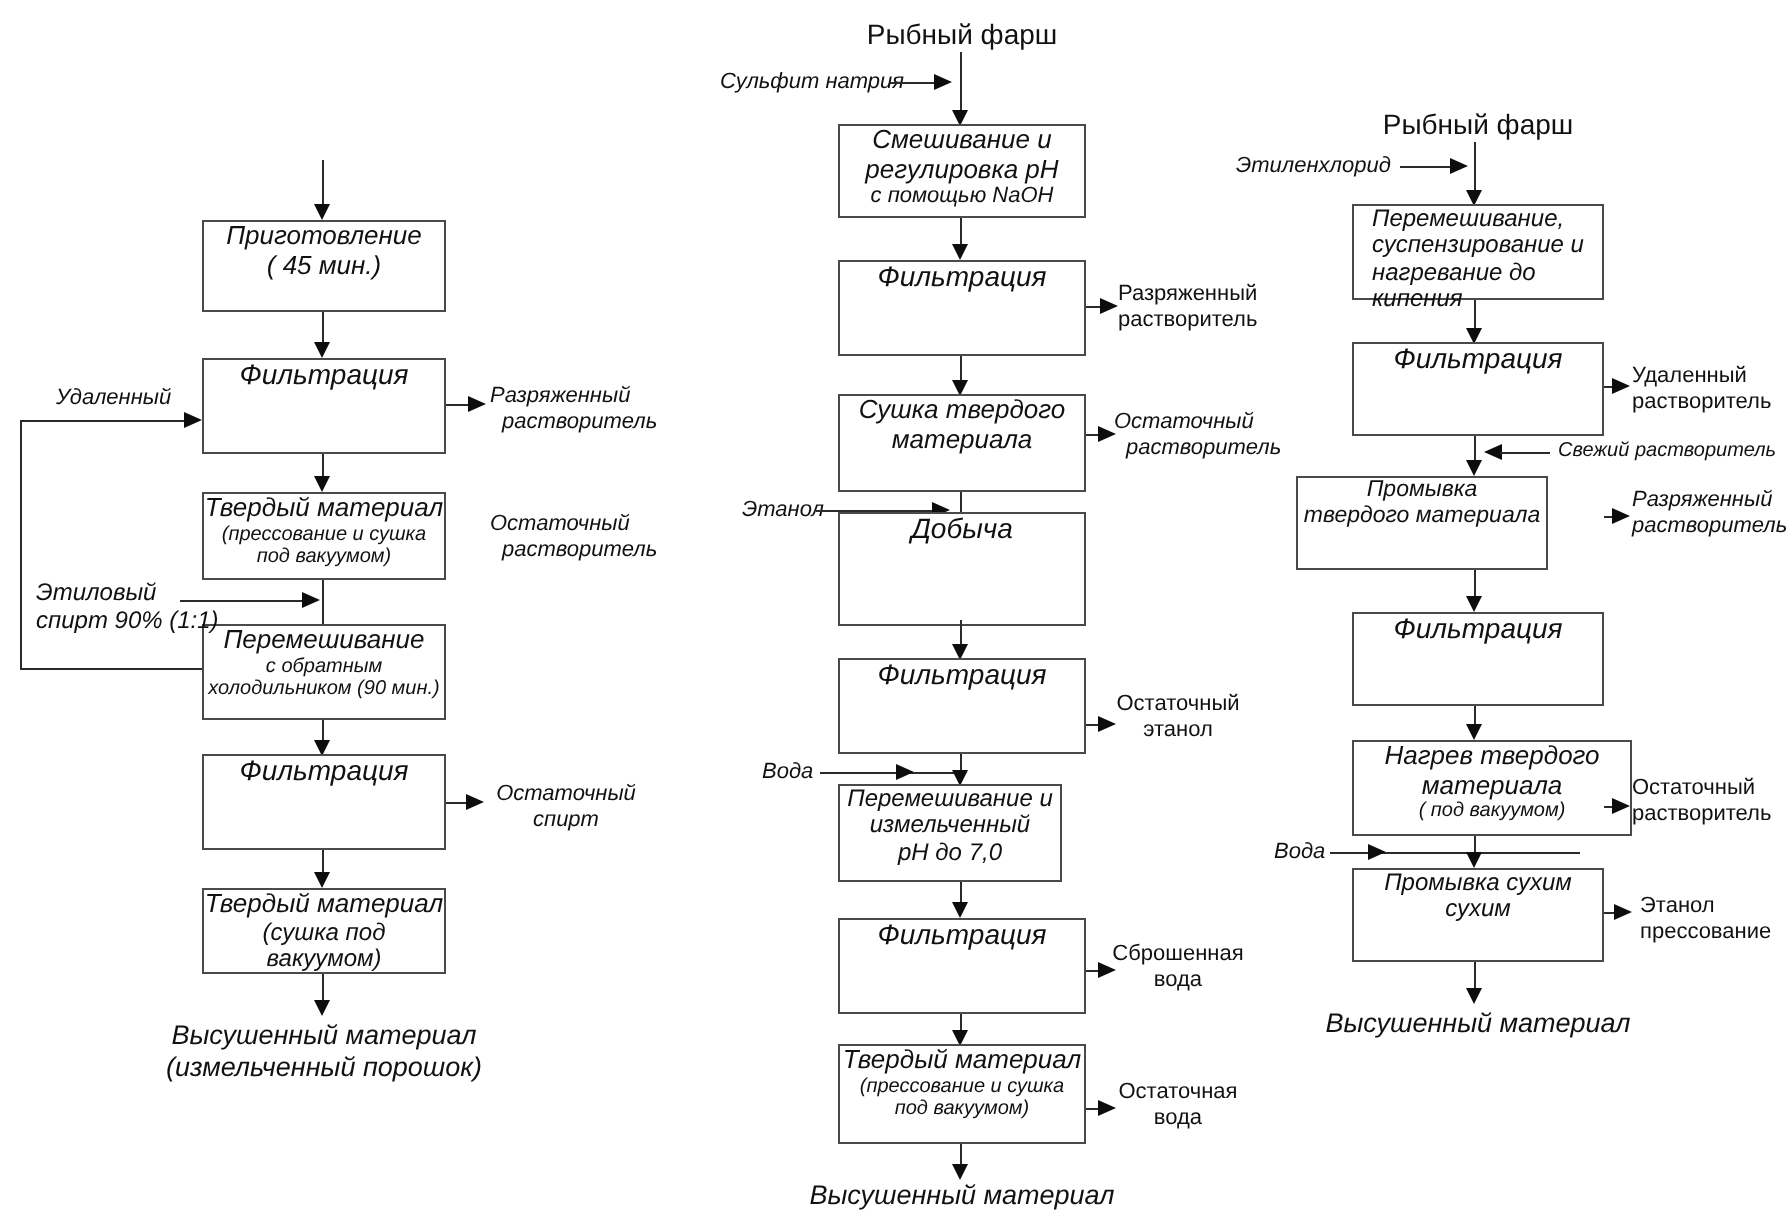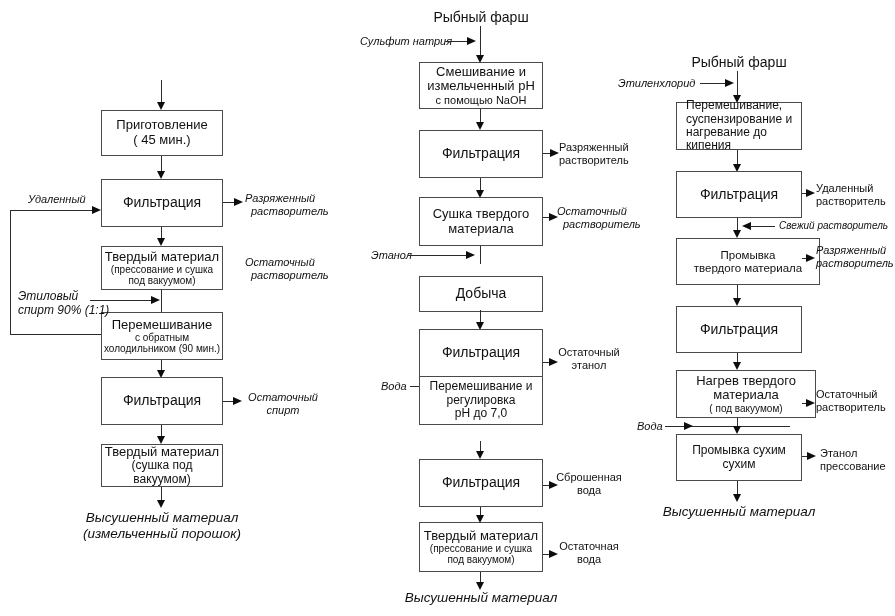--- a/index.html
+++ b/index.html
@@ -1,20 +1,20 @@
 <!DOCTYPE html>
 <html><head>
 <meta charset="utf-8">
 <style>
   html,body{margin:0;padding:0;background:#ffffff;}
   .wrap{position:relative;width:895px;height:616px;background:#ffffff;overflow:hidden;
         font-family:"Liberation Sans",sans-serif;color:#111111;}
   .box{position:absolute;background:#ffffff;border:1.4px solid #4a4a4a;box-sizing:border-box;
-       display:flex;flex-direction:column;justify-content:center;align-items:center;
-       text-align:center;line-height:1.12;}
+       display:flex;flex-direction:column;justify-content:flex-start;align-items:center;
+       text-align:center;font-style:italic;line-height:1.12;}
   .box.la{align-items:flex-start;text-align:left;padding-left:9px;}
   .bl{display:block;}
   .vline{position:absolute;width:1.4px;background:#2b2b2b;}
   .hline{position:absolute;height:1.4px;background:#2b2b2b;}
   .arr-d{position:absolute;width:0;height:0;border-left:4.5px solid transparent;
          border-right:4.5px solid transparent;border-top:8px solid #0d0d0d;}
   .arr-r{position:absolute;width:0;height:0;border-top:4.5px solid transparent;
          border-bottom:4.5px solid transparent;border-left:9px solid #0d0d0d;}
   .arr-l{position:absolute;width:0;height:0;border-top:4.5px solid transparent;
          border-bottom:4.5px solid transparent;border-right:9px solid #0d0d0d;}
@@ -112,21 +112,21 @@
 
   <div class="src" style="left:408px;top:9px;width:146px">Рыбный фарш</div>
   <div class="vline" style="left:480px;top:26px;height:29px"></div>
   <div class="arr-d" style="left:476px;top:55px"></div>
   <div class="lbl it" style="left:360px;top:35px">Сульфит натрия</div>
   <div class="hline" style="left:445px;top:41px;width:23px"></div>
   <div class="arr-r" style="left:467px;top:37px"></div>
 
   <div class="box" style="left:419px;top:62px;width:124px;height:47px">
     <span class="bl t13">Смешивание и</span>
-    <span class="bl t13">измельченный pH</span>
+    <span class="bl t13">регулировка pH</span>
     <span class="bl t11">с помощью NaOH</span>
   </div>
   <div class="vline" style="left:480px;top:109px;height:13px"></div>
   <div class="arr-d" style="left:476px;top:122px"></div>
 
   <div class="box" style="left:419px;top:130px;width:124px;height:48px">
     <span class="bl t14">Фильтрация</span>
   </div>
   <div class="hline" style="left:543px;top:153px;width:9px"></div>
   <div class="arr-r" style="left:550px;top:149px"></div>
@@ -146,21 +146,21 @@
   <div class="lbl it" style="left:557px;top:205px">
     <span class="bl">Остаточный</span>
     <span class="bl ind">растворитель</span>
   </div>
 
   <div class="vline" style="left:480px;top:246px;height:18px"></div>
   <div class="lbl it" style="left:371px;top:249px">Этанол</div>
   <div class="hline" style="left:408px;top:255px;width:60px"></div>
   <div class="arr-r" style="left:466px;top:251px"></div>
 
-  <div class="box" style="left:419px;top:276px;width:124px;height:36px">
+  <div class="box" style="left:419px;top:256px;width:124px;height:57px">
     <span class="bl t14">Добыча</span>
   </div>
   <div class="vline" style="left:480px;top:310px;height:12px"></div>
   <div class="arr-d" style="left:476px;top:322px"></div>
 
   <div class="box" style="left:419px;top:329px;width:124px;height:48px">
     <span class="bl t14">Фильтрация</span>
   </div>
   <div class="hline" style="left:543px;top:362px;width:8px"></div>
   <div class="arr-r" style="left:549px;top:358px"></div>
@@ -168,23 +168,23 @@
     <span class="bl">Остаточный</span>
     <span class="bl">этанол</span>
   </div>
 
   <div class="vline" style="left:480px;top:377px;height:10px"></div>
   <div class="lbl it" style="left:381px;top:380px">Вода</div>
   <div class="hline" style="left:410px;top:386px;width:71px"></div>
   <div class="arr-r" style="left:448px;top:382px"></div>
   <div class="arr-d" style="left:476px;top:385px"></div>
 
-  <div class="box" style="left:419px;top:376px;width:124px;height:49px">
+  <div class="box" style="left:419px;top:392px;width:112px;height:49px">
     <span class="bl t12">Перемешивание и</span>
-    <span class="bl t12">регулировка</span>
+    <span class="bl t12">измельченный</span>
     <span class="bl t12">pH до 7,0</span>
   </div>
   <div class="vline" style="left:480px;top:441px;height:10px"></div>
   <div class="arr-d" style="left:476px;top:451px"></div>
 
   <div class="box" style="left:419px;top:459px;width:124px;height:48px">
     <span class="bl t14">Фильтрация</span>
   </div>
   <div class="hline" style="left:543px;top:485px;width:8px"></div>
   <div class="arr-r" style="left:549px;top:481px"></div>
@@ -234,21 +234,21 @@
     <span class="bl">Удаленный</span>
     <span class="bl">растворитель</span>
   </div>
 
   <div class="vline" style="left:737px;top:218px;height:13px"></div>
   <div class="arr-d" style="left:733px;top:230px"></div>
   <div class="arr-l" style="left:742px;top:222px"></div>
   <div class="hline" style="left:750px;top:226px;width:25px"></div>
   <div class="lbl it t10" style="left:779px;top:220px">Свежий растворитель</div>
 
-  <div class="box" style="left:676px;top:238px;width:144px;height:47px">
+  <div class="box" style="left:648px;top:238px;width:126px;height:47px">
     <span class="bl t115">Промывка</span>
     <span class="bl t115">твердого материала</span>
   </div>
   <div class="hline" style="left:802px;top:258px;width:6px"></div>
   <div class="arr-r" style="left:806px;top:254px"></div>
   <div class="lbl it" style="left:816px;top:244px">
     <span class="bl">Разряженный</span>
     <span class="bl">растворитель</span>
   </div>
   <div class="vline" style="left:737px;top:285px;height:13px"></div>

